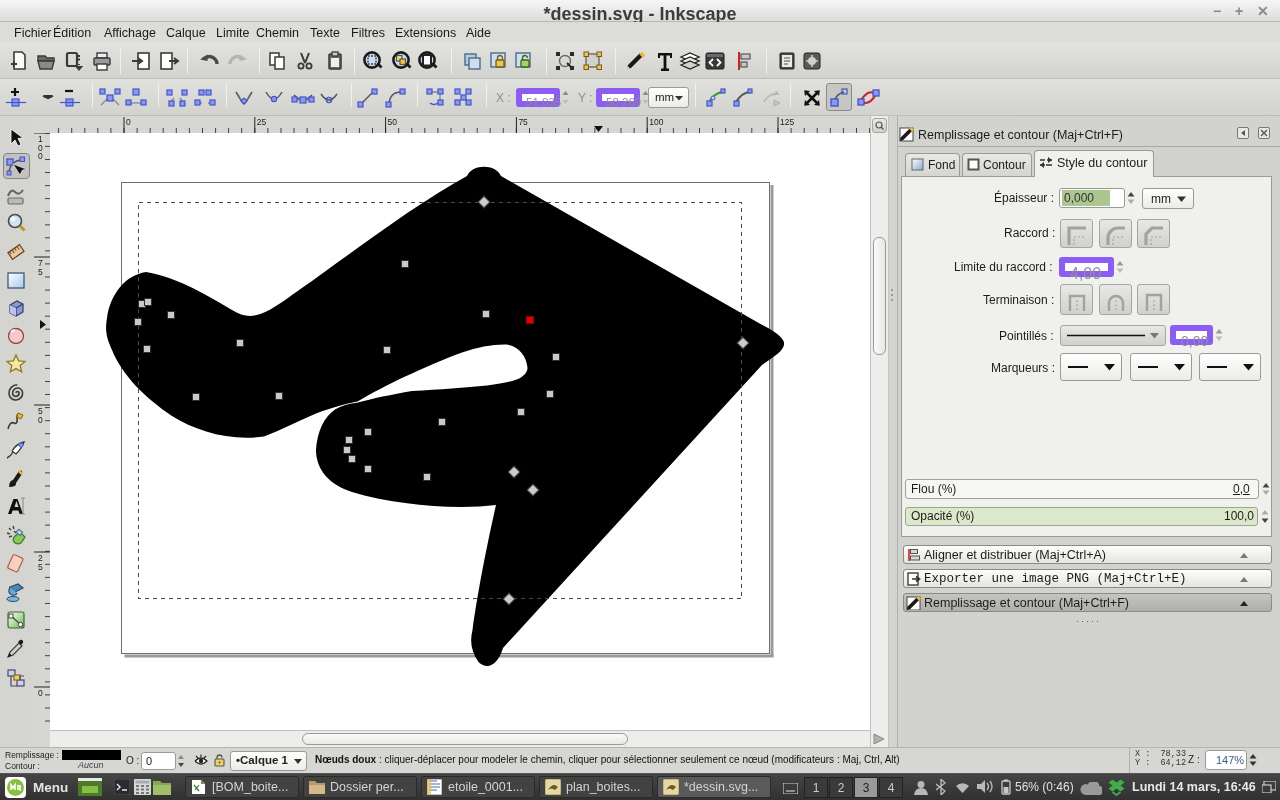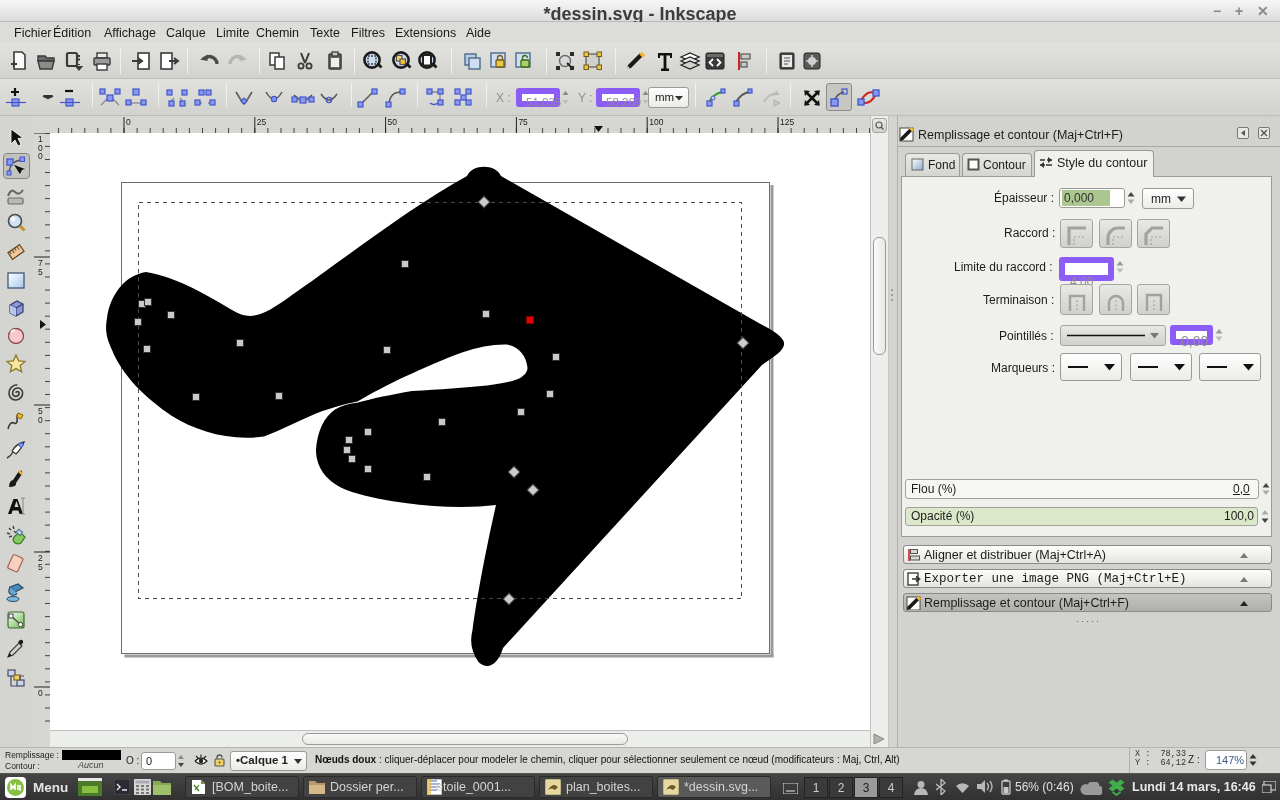--- a/index.html
+++ b/index.html
@@ -698,21 +698,21 @@
   </svg>
 <svg class="abs" style="left:1103px;top:221px" width="26" height="26">
     <path d="M5,24 v-7 a10,10 0 0 1 10,-10 h7" fill="none" stroke="#a2a29e" stroke-width="3.2"></path>
     <path d="M10,24 v-8 h12" fill="none" stroke="#a2a29e" stroke-width="1.2" stroke-dasharray="2,2"></path>
   </svg>
 <svg class="abs" style="left:1141px;top:221px" width="26" height="26">
     <path d="M5,24 v-11 l6,-6 h11" fill="none" stroke="#a2a29e" stroke-width="3.2"></path>
     <path d="M10,24 v-8 h12" fill="none" stroke="#a2a29e" stroke-width="1.2" stroke-dasharray="2,2"></path>
   </svg>
 <div class="dlabel abs" style="left:954px;top:260px;">Limite du raccord :</div>
-<div class="dentry abs" style="left:1059px;top:257px;width:55px;height:20px;color:#909090;font-size:12px;padding:12px 0 0 5px;">4,00</div>
+<div class="dentry abs" style="left:1059px;top:257px;width:55px;height:20px;color:#909090;font-size:16px;padding:2px 0 0 5px;">4,00</div>
 <svg class="abs" style="left:1114px;top:257px" width="12" height="20">
     <path d="M6,4 l3.5,4.5 h-7 z" fill="#999"></path>
     <path d="M6,16 l3.5,-4.5 h-7 z" fill="#bbb"></path>
   </svg>
 <div class="dlabel abs" style="left:983px;top:293px;">Terminaison :</div>
 <div class="btn abs" style="left:1060px;top:284px;width:33px;height:31px;"></div>
 <svg class="abs" style="left:1064px;top:287px" width="27" height="27">
     <path d="M6,24 v-15 h14 v15" fill="none" stroke="#a2a29e" stroke-width="2.4"></path>
     <path d="M13,23 v-10" stroke="#a2a29e" stroke-width="1.4" stroke-dasharray="1.5,2.5"></path>
   </svg>
@@ -880,21 +880,21 @@
     <path d="M0,1 h6 l2,2 h8 v11 h-16 z" fill="#b89868"></path>
     <path d="M0,5 h16 v9 h-16 z" fill="#d4b888"></path>
   </svg>
 <div class="tseg abs" style="left:330px;top:780px;text-align:center;">Dossier per...</div>
 <div class="abs" style="left:421px;top:776px;width:114px;height:22px;background:#424242;border:1px solid #2a2a2a;border-radius:2px;"></div>
 <svg class="abs" style="left:427px;top:779px" width="15" height="16">
     <rect x="0" y="0" width="15" height="16" fill="#fff" stroke="#888"></rect>
     <path d="M2,2 h8 M2,5 h11 M2,8 h11 M2,11 h8" stroke="#4a6aaa" stroke-width="1.2"></path>
     <rect x="0" y="0" width="4" height="16" fill="#e8b848" opacity="0.7"></rect>
   </svg>
-<div class="tseg abs" style="left:436px;top:780px;">etoile_0001...</div>
+<div class="tseg abs" style="left:448px;top:780px;">etoile_0001...</div>
 <div class="abs" style="left:539px;top:776px;width:114px;height:22px;background:#424242;border:1px solid #2a2a2a;border-radius:2px;"></div>
 <svg class="abs" style="left:545px;top:779px" width="16" height="16">
     <rect x="0" y="0" width="16" height="16" rx="2" fill="#e8d8a0" stroke="#997"></rect>
     <path d="M3,11 q5,-8 10,-3 l-3,3 q-4,-3 -7,0 z" fill="#6a5a2a"></path>
   </svg>
 <div class="tseg abs" style="left:566px;top:780px;">plan_boites...</div>
 <div class="abs" style="left:657px;top:776px;width:114px;height:22px;background:#5a5a5a;border:1px solid #2a2a2a;border-radius:2px;"></div>
 <svg class="abs" style="left:663px;top:779px" width="16" height="16">
     <rect x="0" y="0" width="16" height="16" rx="2" fill="#e8d8a0" stroke="#997"></rect>
     <path d="M3,11 q5,-8 10,-3 l-3,3 q-4,-3 -7,0 z" fill="#6a5a2a"></path>

